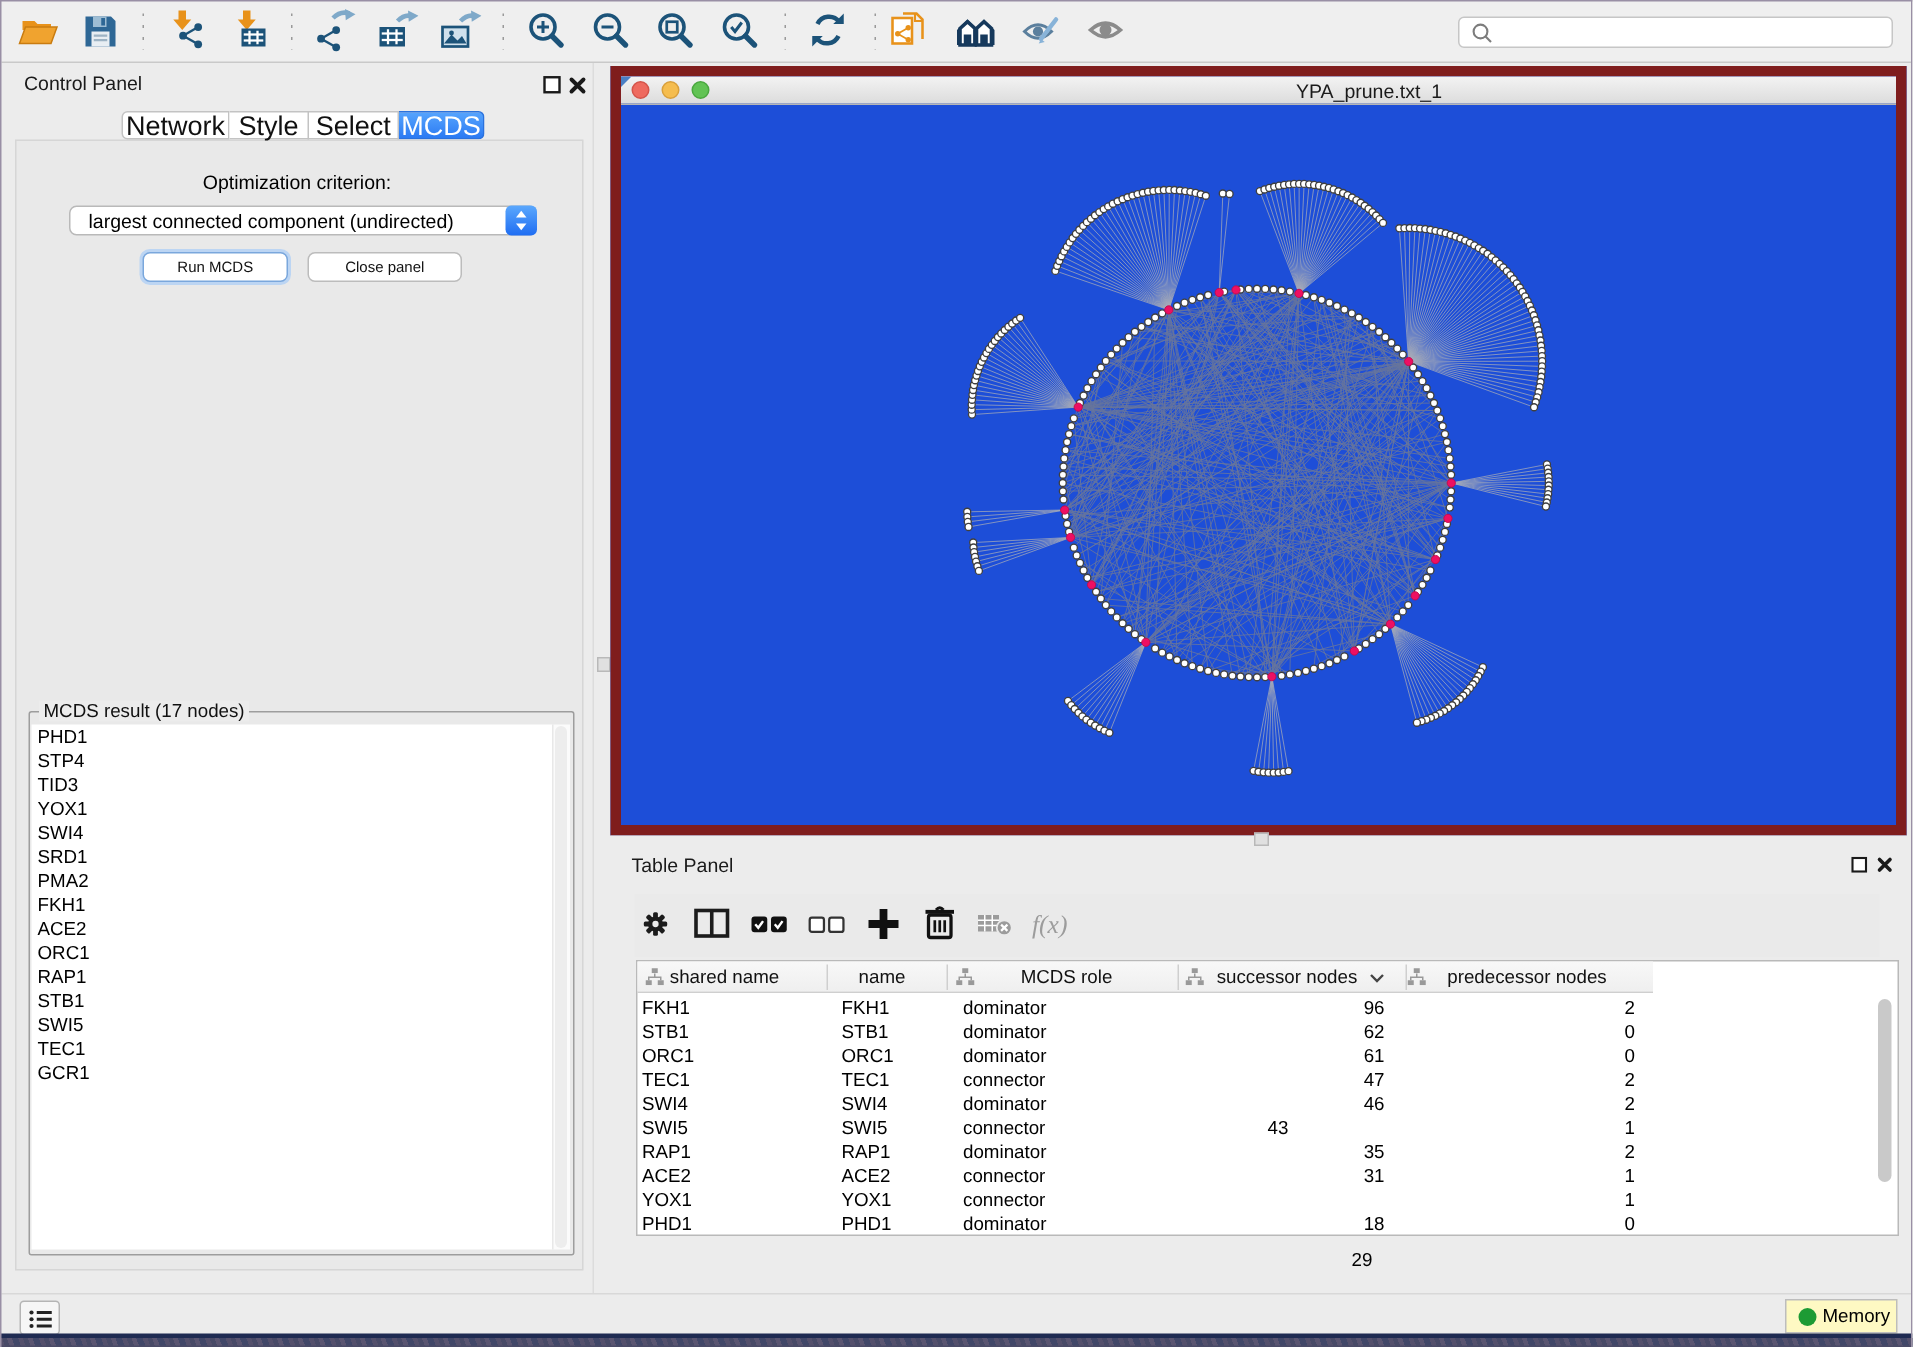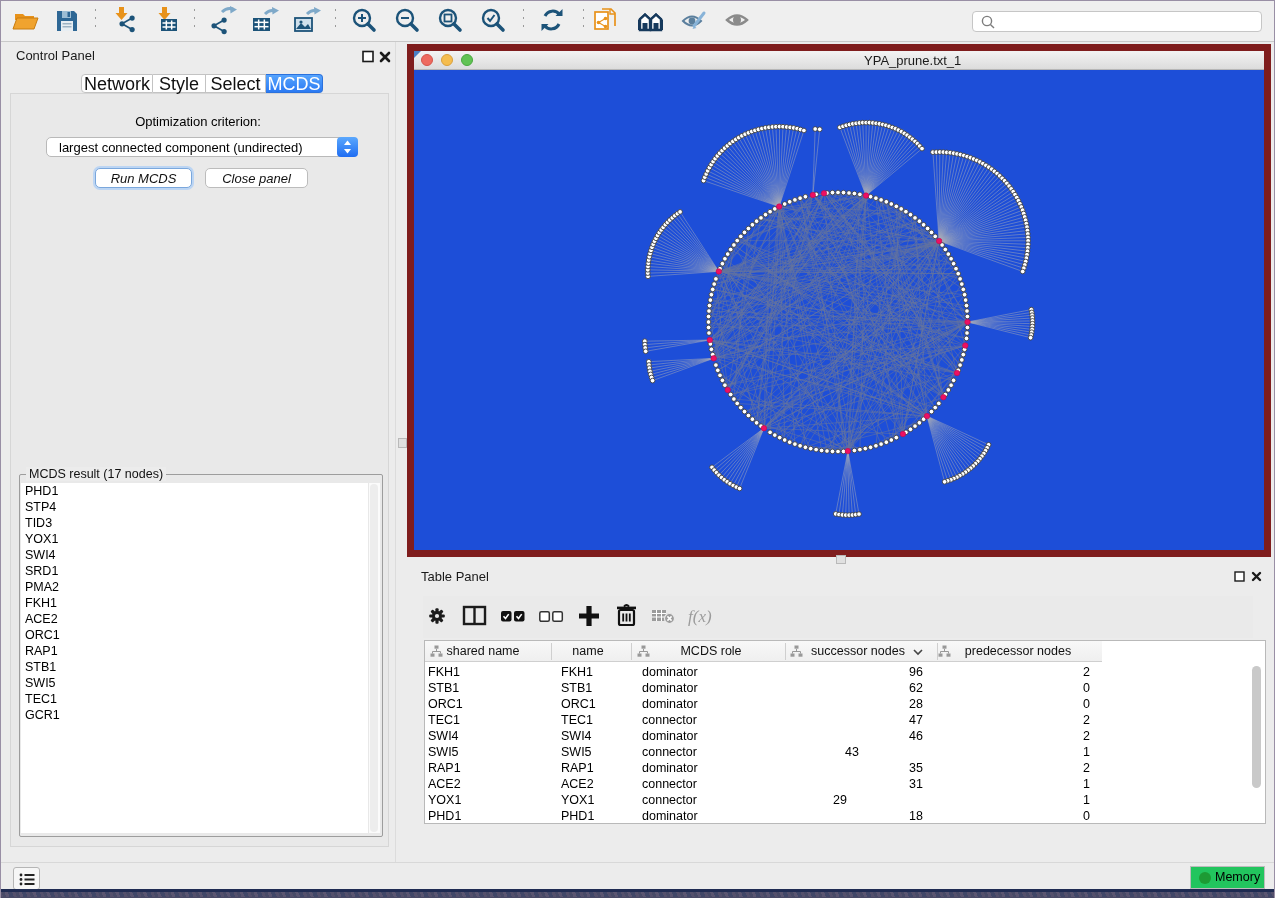--- a/index.html
+++ b/index.html
@@ -13,21 +13,21 @@
 #leftpanel{left:1px;top:42px;width:394px;height:820px;background:#ececec;}
 .paneltitle{font-size:13px;color:#1a1a1a;}
 .tabbar{position:absolute;display:flex;height:19px;}
 .tab{height:19px;line-height:19px;text-align:center;font-size:18px;background:#fff;border:1px solid #c3c3c3;border-left:none;box-sizing:border-box;color:#111;}
 .tab.first{border-left:1px solid #c3c3c3;border-radius:4px 0 0 4px;}
 .tab.last{border-radius:0 4px 4px 0;}
 .tab.sel{background:linear-gradient(#56a4fd,#2b7af3);color:#fff;border-color:#2b72dd;}
 #cpcard{left:9px;top:51px;width:377px;height:752px;background:#e9e9e9;border:1px solid #d6d6d6;}
 #cpselect{left:45px;top:95px;width:312px;height:20px;background:#fff;border:1px solid #b9b9b9;border-radius:5px;box-sizing:border-box;}
 #cpspin{position:absolute;right:-1px;top:-1px;width:21px;height:20px;border-radius:4px;background:linear-gradient(#5ba8fd,#1f6df2);}
-.btn{position:absolute;background:#fff;border:1px solid #bcbcbc;border-radius:5px;box-sizing:border-box;font-size:13px;color:#111;text-align:center;font-style:italic;}
+.btn{position:absolute;background:#fff;border:1px solid #bcbcbc;border-radius:5px;box-sizing:border-box;font-size:10px;color:#111;text-align:center;}
 #fieldset{left:18px;top:432px;width:362px;height:361px;border:1px solid #9d9d9d;border-radius:2px;}
 #legend{left:25px;top:425px;background:#ececec;padding:0 3px;font-size:12.5px;color:#111;}
 #mlist{left:20px;top:441px;width:347px;height:350px;background:#fff;font-size:12.5px;color:#000;}
 #mscroll{left:367px;top:441px;width:11px;height:350px;background:#fbfbfb;border-left:1px solid #e8e8e8;}
 #mthumb{position:absolute;left:1px;top:1px;width:8px;height:348px;background:#ededed;border-radius:4px;}
 .mitem{height:16px;line-height:16px;padding-left:4px;}
 #vsplit{left:395px;top:42px;width:12px;height:820px;background:#ececec;border-left:1px solid #dcdcdc;}
 #vhandle{left:398px;top:438px;width:7px;height:8px;background:#e0e0e0;border:1px solid #b9b9b9;}
 #netframe{left:407px;top:44px;width:864px;height:513px;border:7px solid #7f1d1d;background:#1d4ed8;box-sizing:border-box;}
 #nettitle{position:absolute;left:0;top:0;width:100%;height:19px;background:linear-gradient(#f3f3f3,#dcdcdc);border-bottom:1px solid #b6b6b6;box-sizing:border-box;}
@@ -39,21 +39,21 @@
 #tbox{position:absolute;left:23px;top:75px;width:842px;height:184px;background:#fff;border:1px solid #b9b9b9;box-sizing:border-box;}
 #thead{position:absolute;left:0;top:0;width:677px;height:21px;background:linear-gradient(#f8f8f8,#efefef);border-bottom:1px solid #cfcfcf;box-sizing:border-box;}
 .hsep{position:absolute;top:2px;width:1px;height:17px;background:#cfcfcf;}
 .hlab{position:absolute;top:0;height:21px;line-height:21px;font-size:12.5px;color:#111;text-align:center;}
 .row{position:absolute;height:16px;line-height:16px;font-size:12.5px;color:#000;}
 .cell{position:absolute;top:0;height:16px;}
 #tscroll{position:absolute;right:3px;top:23px;width:11px;height:157px;}
 #tthumb{position:absolute;left:1px;top:2px;width:9px;height:122px;background:#c9c9c9;border-radius:4.5px;}
 .btab{height:21px;line-height:21px;text-align:center;font-size:13px;background:#fff;border:1px solid #bfbfbf;border-left:none;box-sizing:border-box;color:#111;}
 #statusbar{left:1px;top:862px;width:1273px;height:28px;background:#ececec;border-top:1px solid #d8d8d8;}
-#memory{position:absolute;left:1189px;top:3px;width:75px;height:23px;background:#22c55e;border:1px solid #bdbdbd;box-sizing:border-box;}
+#memory{position:absolute;left:1189px;top:3px;width:75px;height:23px;background:#fef9c3;border:1px solid #bdbdbd;box-sizing:border-box;}
 #listbtn{position:absolute;left:12px;top:4px;width:27px;height:23px;background:#f6f6f6;border:1px solid #b5b5b5;border-radius:3px;box-sizing:border-box;}
 #wallpaper{left:0;top:889px;width:1275px;height:9px;background:#1f2b52;}
 #wallpaper .streaks2{position:absolute;left:0;top:3px;width:1275px;height:6px;background:#4a4a66;}
 #wallpaper .streaks{position:absolute;left:0;top:3px;width:1275px;height:5px;
 background:repeating-linear-gradient(70deg,#54506c 0 3px,#484a67 3px 6px,#5a5571 6px 9px,#414768 9px 13px);}
 </style>
 </head><body>
 <div id="toolbar" class="abs">
     <svg class="abs" style="left:10px;top:5px" width="30" height="30" viewBox="0 0 30 30">
       <path d="M4 8 h8 l2 2 h9 v4 h-19 z" fill="#e8921a"></path>
@@ -1232,21 +1232,21 @@
         <span class="cell" style="left:3px;">STB1</span>
         <span class="cell" style="left:136px;">STB1</span>
         <span class="cell" style="left:217px;">dominator</span>
         <span class="cell" style="left:420px;width:78px;text-align:right;">62</span>
         <span class="cell" style="left:590px;width:75px;text-align:right;">0</span>
       </div>
       <div class="row" style="left:0;top:55px;width:840px;">
         <span class="cell" style="left:3px;">ORC1</span>
         <span class="cell" style="left:136px;">ORC1</span>
         <span class="cell" style="left:217px;">dominator</span>
-        <span class="cell" style="left:420px;width:78px;text-align:right;">28</span>
+        <span class="cell" style="left:420px;width:78px;text-align:right;">61</span>
         <span class="cell" style="left:590px;width:75px;text-align:right;">0</span>
       </div>
       <div class="row" style="left:0;top:71px;width:840px;">
         <span class="cell" style="left:3px;">TEC1</span>
         <span class="cell" style="left:136px;">TEC1</span>
         <span class="cell" style="left:217px;">connector</span>
         <span class="cell" style="left:420px;width:78px;text-align:right;">47</span>
         <span class="cell" style="left:590px;width:75px;text-align:right;">2</span>
       </div>
       <div class="row" style="left:0;top:87px;width:840px;">
@@ -1274,21 +1274,21 @@
         <span class="cell" style="left:3px;">ACE2</span>
         <span class="cell" style="left:136px;">ACE2</span>
         <span class="cell" style="left:217px;">connector</span>
         <span class="cell" style="left:420px;width:78px;text-align:right;">31</span>
         <span class="cell" style="left:590px;width:75px;text-align:right;">1</span>
       </div>
       <div class="row" style="left:0;top:151px;width:840px;">
         <span class="cell" style="left:3px;">YOX1</span>
         <span class="cell" style="left:136px;">YOX1</span>
         <span class="cell" style="left:217px;">connector</span>
-        <span class="cell" style="left:408px;width:78px;text-align:left;">29</span>
+        <span class="cell" style="left:444px;width:78px;text-align:center;margin-top:40px;">29</span>
         <span class="cell" style="left:590px;width:75px;text-align:right;">1</span>
       </div>
       <div class="row" style="left:0;top:167px;width:840px;">
         <span class="cell" style="left:3px;">PHD1</span>
         <span class="cell" style="left:136px;">PHD1</span>
         <span class="cell" style="left:217px;">dominator</span>
         <span class="cell" style="left:420px;width:78px;text-align:right;">18</span>
         <span class="cell" style="left:590px;width:75px;text-align:right;">0</span>
       </div>
       <div id="tscroll">

